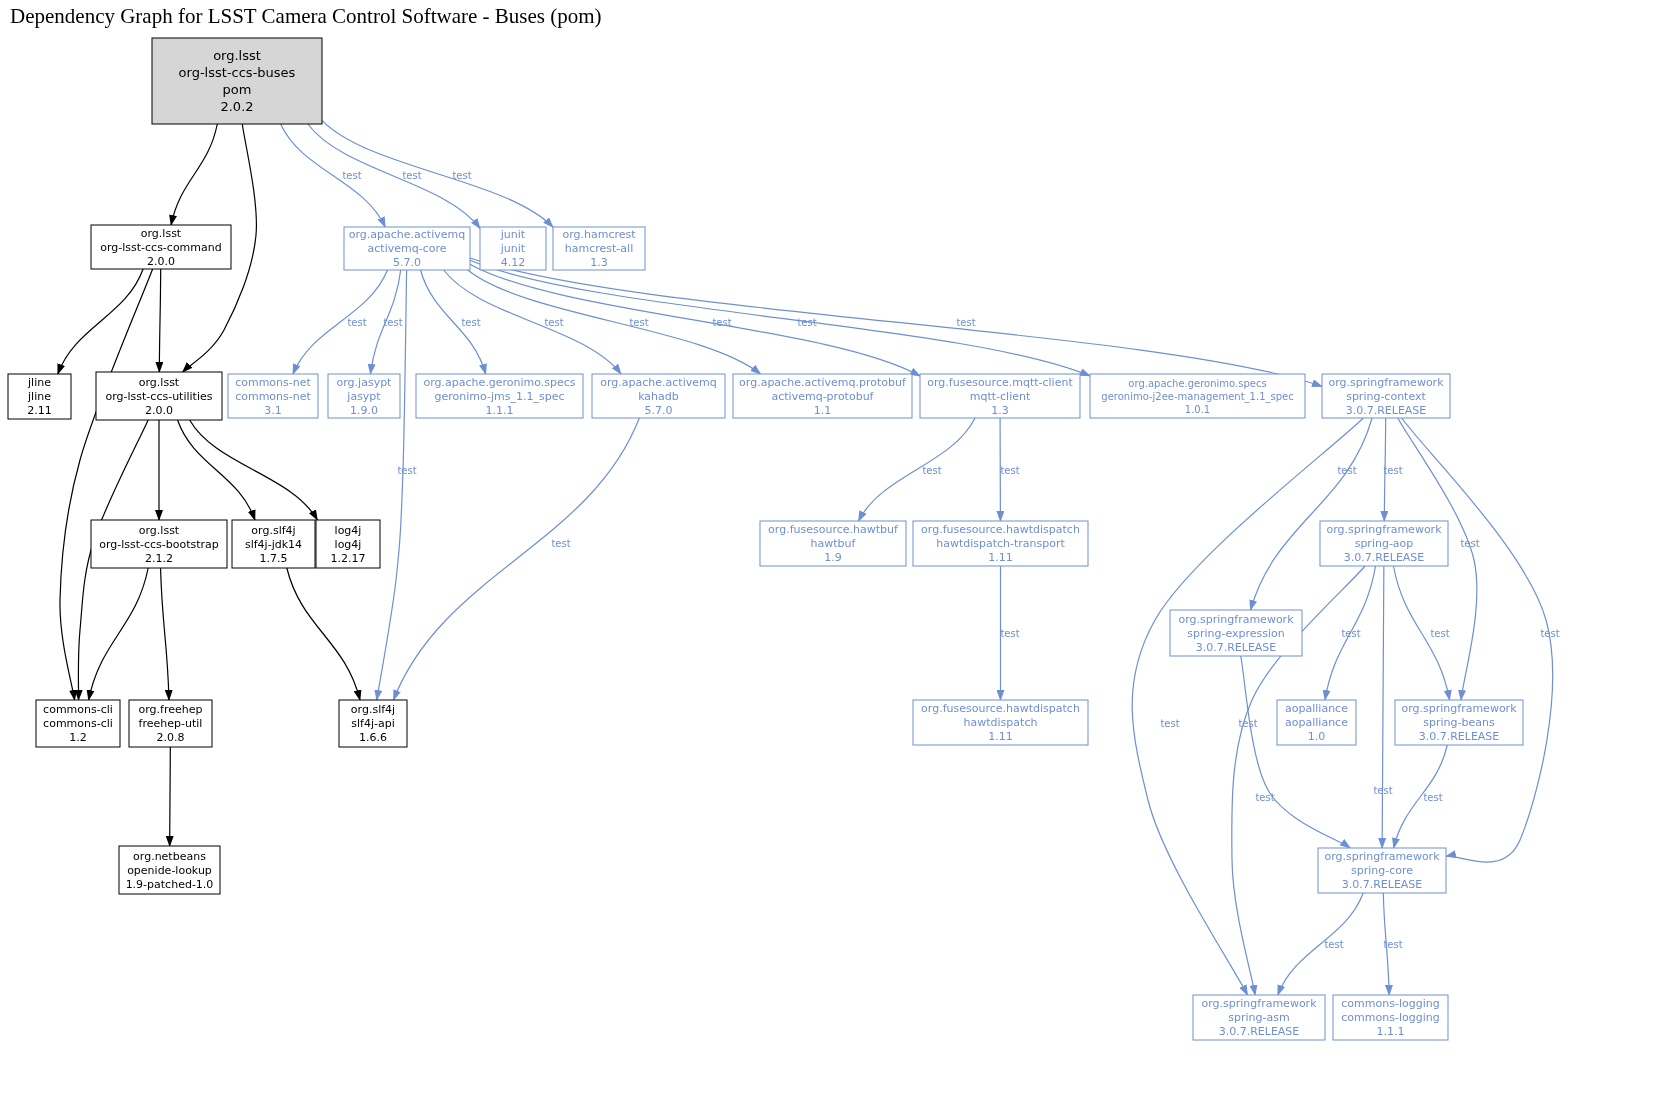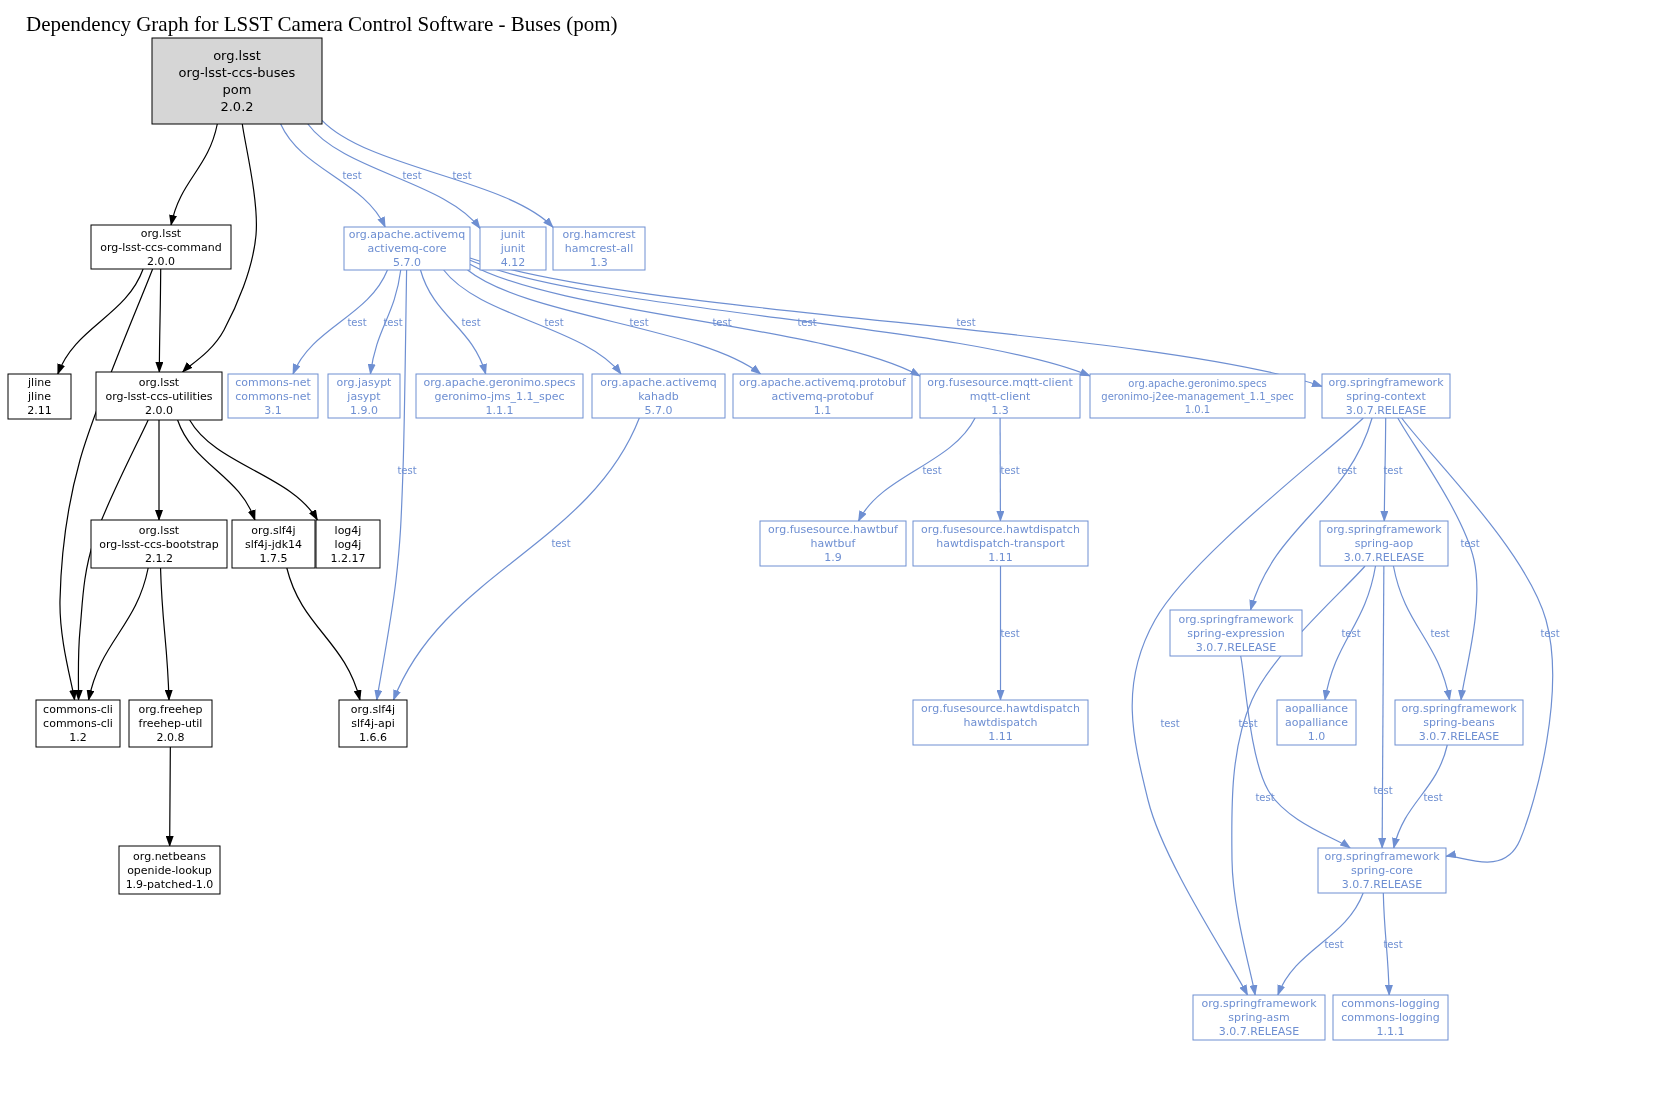--- a/index.html
+++ b/index.html
@@ -1,19 +1,19 @@
 <!DOCTYPE html>
 <html><head>
 <meta charset="utf-8">
 <style>
   html,body{margin:0;padding:0;background:#ffffff;}
   #stage{position:relative;width:1675px;height:1117px;background:#ffffff;overflow:hidden;
          font-family:"DejaVu Sans","Liberation Sans",sans-serif;}
-  #graph-title{position:absolute;left:10px;top:12px;font-family:"Liberation Serif","DejaVu Serif",serif;
-         font-size:21px;color:#000;white-space:nowrap;margin-left:16px;}
+  #graph-title{position:absolute;left:10px;top:4px;font-family:"Liberation Serif","DejaVu Serif",serif;
+         font-size:21px;color:#000;white-space:nowrap;}
   svg{position:absolute;left:0;top:0;}
   text{user-select:none;}
 </style>
 </head>
 <body>
 
 <div id="stage">
   <div id="graph-title">Dependency Graph for LSST Camera Control Software - Buses (pom)</div>
   <svg id="graph-svg" width="1675" height="1117" viewBox="0 0 1675 1117">
     <defs>

